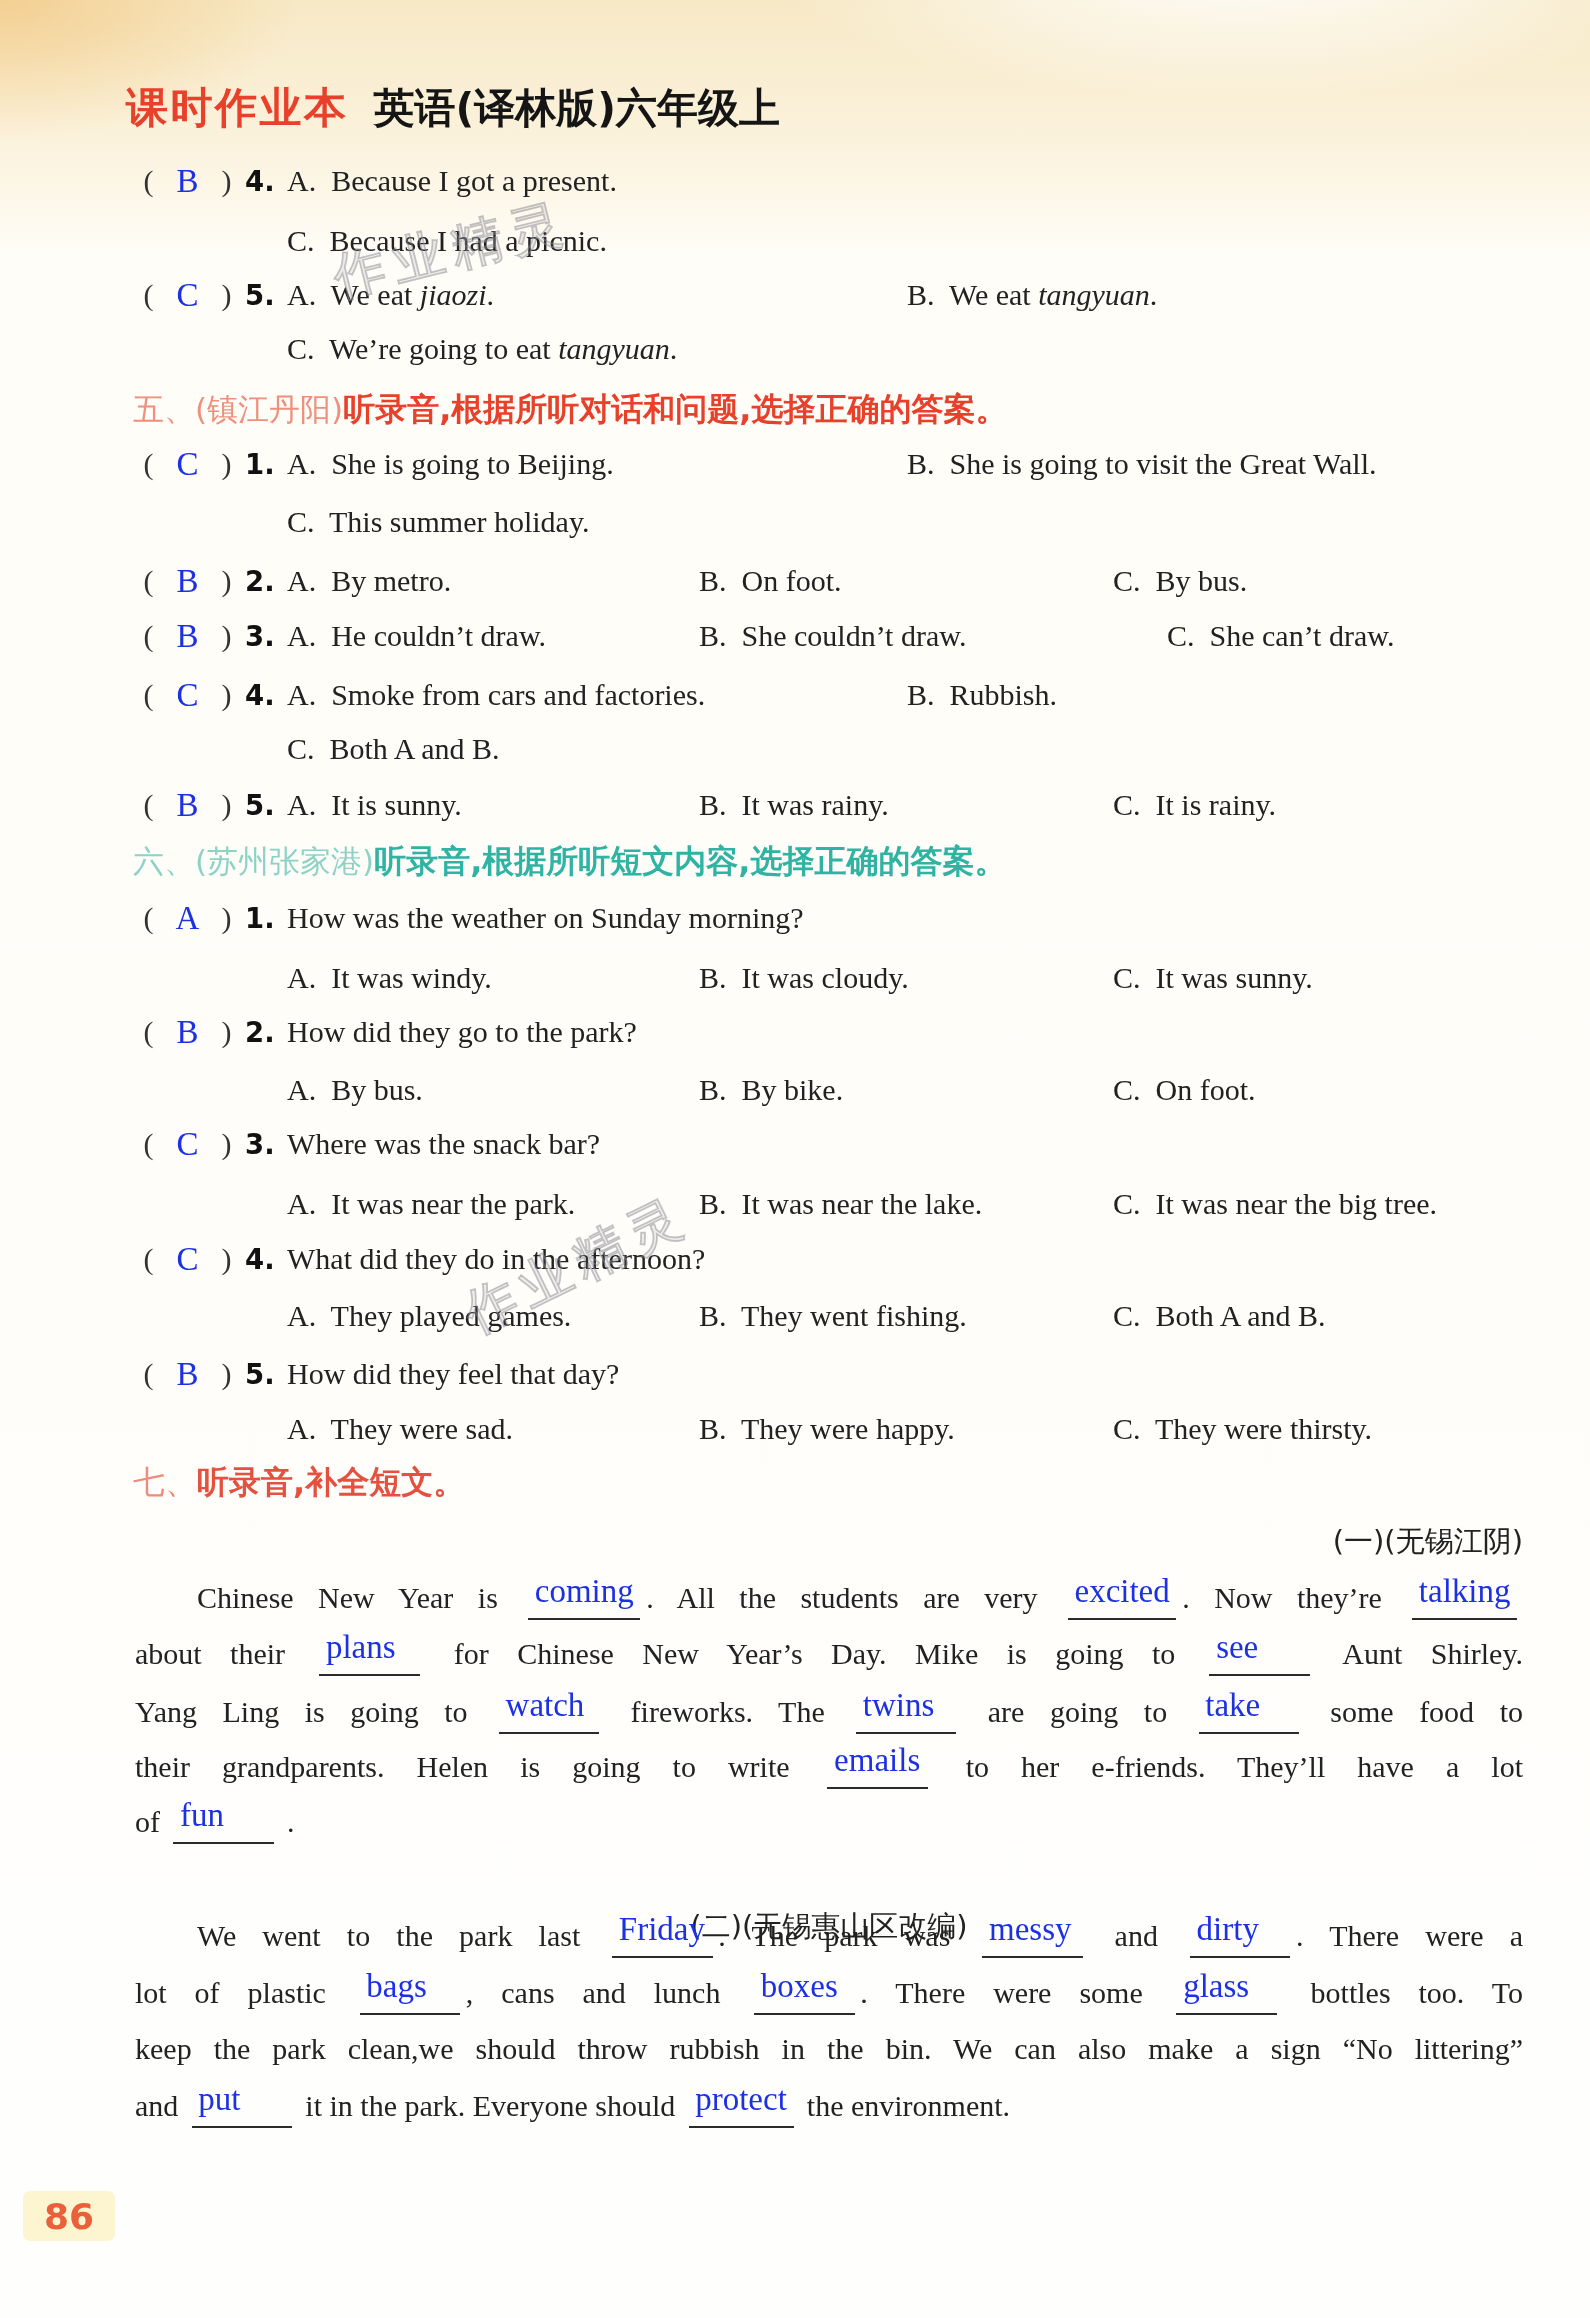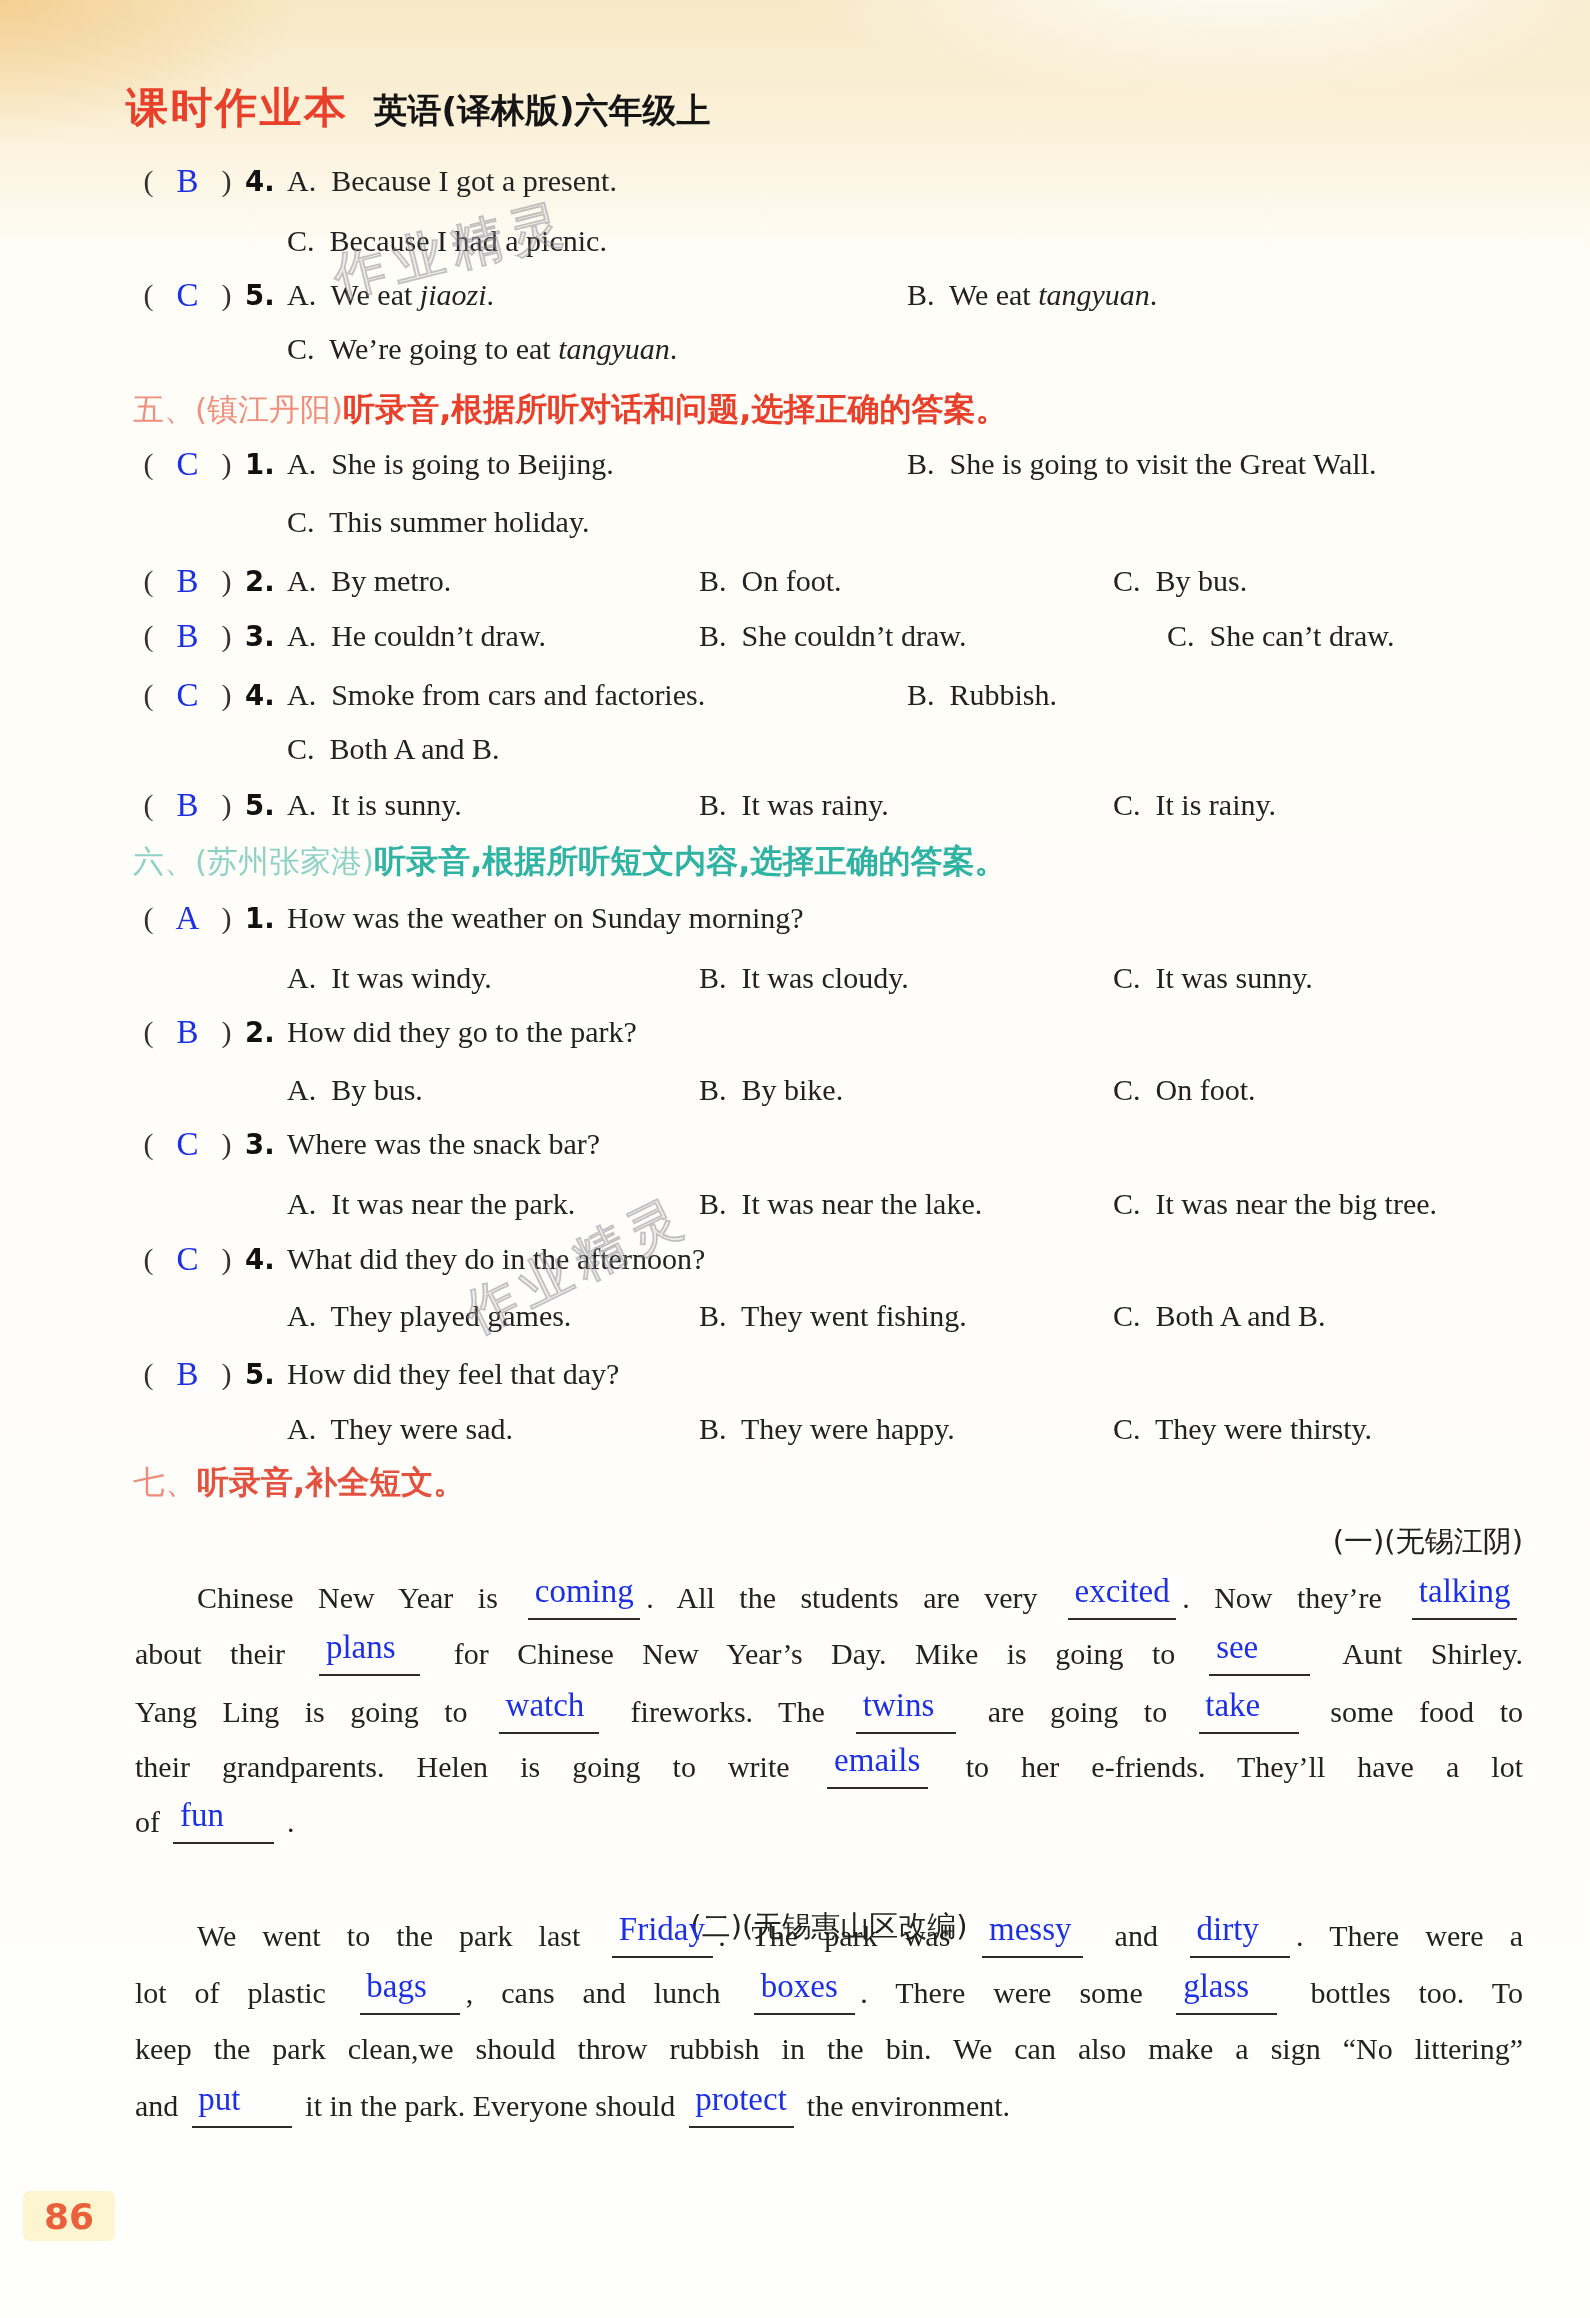--- a/index.html
+++ b/index.html
@@ -6,21 +6,21 @@
   .page{
     position:relative;width:1591px;height:2319px;overflow:hidden;
     background:
       radial-gradient(ellipse 749px 216px at 78% -33px, rgba(255,255,255,.96), rgba(255,255,255,0) 62%),
       radial-gradient(ellipse 433px 200px at 0% 0%, rgba(243,203,137,.85), rgba(243,203,137,0) 70%),
       linear-gradient(180deg,#f7e9c6 0%, #fbf2dc 6%, #fffdf7 11%, #fefefd 100%);
     font-family:"Liberation Serif",serif;color:#222;
   }
   .header{position:absolute;top:80px;left:126px;display:flex;align-items:baseline;gap:25px;}
   .title{font-family:"DejaVu Sans",sans-serif;font-weight:900;font-size:42px;color:#e8402a;letter-spacing:2.5px;}
-  .subtitle{font-family:"DejaVu Sans",sans-serif;font-weight:700;font-size:34px;color:#151515;}
+  .subtitle{font-family:"DejaVu Sans",sans-serif;font-weight:700;font-size:41px;color:#151515;}
 
   .line{position:absolute;left:0;width:1591px;height:40px;line-height:40px;font-size:30px;}
   .line > span{position:absolute;top:0;white-space:pre;}
   .ansgrp{display:inline-flex;}
   .ansgrp .p{display:inline-block;width:25px;text-align:center;color:#333;}
   .ansgrp .al{display:inline-block;width:53px;text-align:center;color:#1c30e4;font-size:33px;}
   .num{font-family:"DejaVu Sans",sans-serif;font-weight:700;font-size:27.5px;color:#111;}
   .it{font-style:italic;}
 
   .heading{position:absolute;left:133px;height:47px;line-height:47px;font-family:"DejaVu Sans",sans-serif;white-space:pre;}

